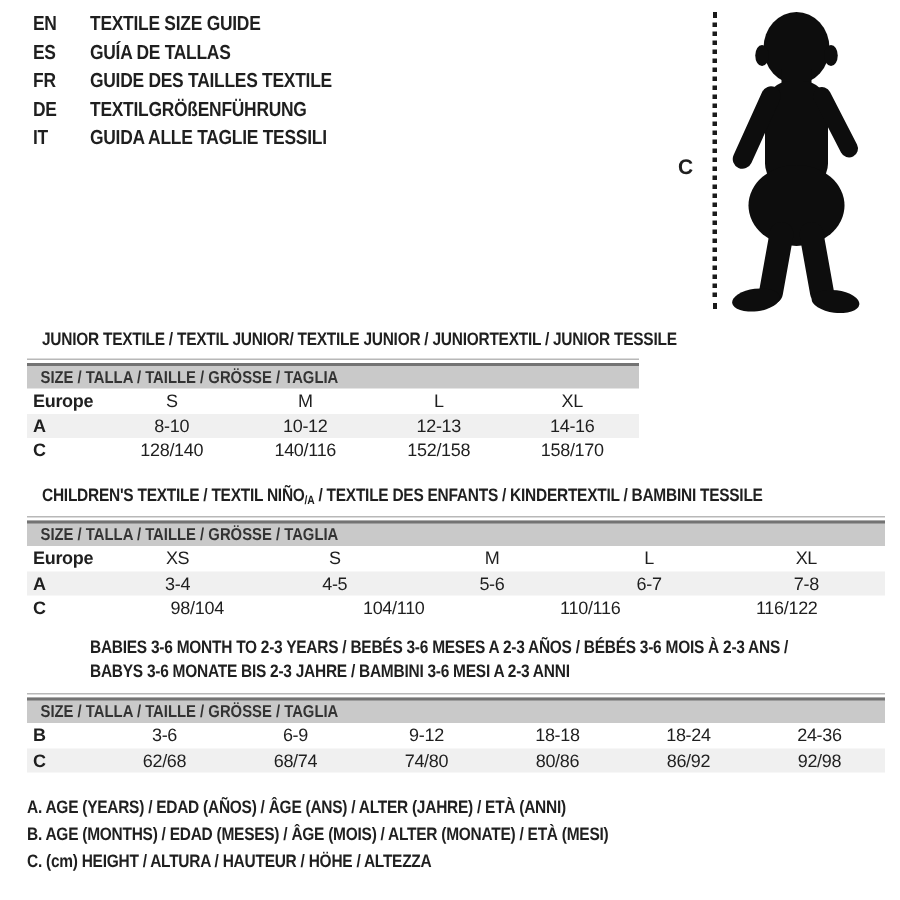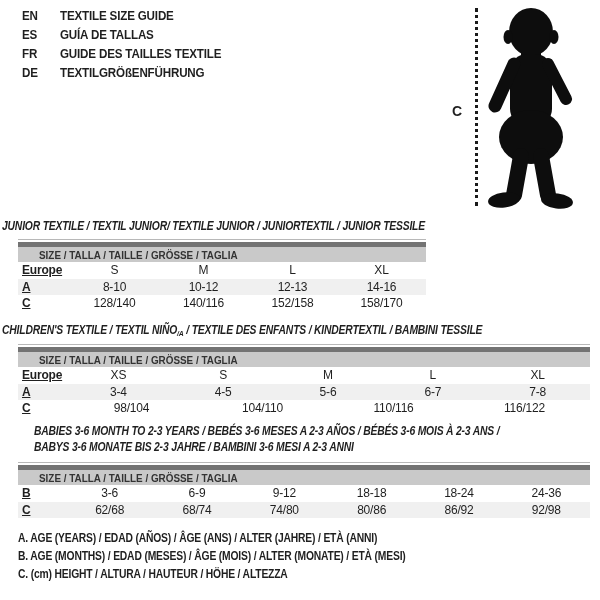--- a/index.html
+++ b/index.html
@@ -25,35 +25,35 @@
   .lang-code { width:38px; }
 
   
   .measure-line { position:absolute; left:475px; top:8px; height:198px; width:0;
                   border-left:3px dotted #1a1a1a; }
   .measure-label { position:absolute; left:452px; top:103px;
                    font-size:14px; font-weight:700; }
   .baby-svg { position:absolute; left:482px; top:6px; }
 
   
-  .sec-title { position:absolute; left:2px; font-size:12px; font-weight:700;
-               letter-spacing:-0.2px; line-height:16px; white-space:nowrap;font-style:italic; }
+  .sec-title { position:absolute; left:28px; font-size:12px; font-weight:700;
+               letter-spacing:-0.2px; line-height:16px; white-space:nowrap; }
   .sec-title sub { font-size:8px; vertical-align:-2px; }
 
   
   .sizetable { position:absolute; left:18px; }
   .rule { height:1px; background:#b8b8b8; margin-bottom:2px; }
-  .size-bar { height:15px; background:#c9c9c9; border-top:5px solid #737373;
-              padding-left:21px; display:flex; align-items:center;
+  .size-bar { height:15px; background:#c9c9c9; border-top:2px solid #737373;
+              padding-left:9px; display:flex; align-items:center;
               font-size:11.5px; font-weight:700; color:#333333;text-align:center; }
   .rows { }
   .trow { display:flex; height:16.5px; align-items:center;
           font-size:12px; letter-spacing:-0.2px; }
   .rows .trow:nth-child(even) { background:#f0f0f0; }
-  .tlabel { font-weight:700; padding-left:4px; width:var(--labelw,44px); flex:none;text-decoration:underline; }
+  .tlabel { font-weight:700; padding-left:4px; width:var(--labelw,44px); flex:none; }
   .tcell  { flex:1; text-align:center; }
 
   
   .footnotes { position:absolute; left:18px; top:531px; }
   .footnote { height:18px; font-size:12px; font-weight:700; letter-spacing:-0.2px; }
 </style>
 </head>
 <body>
 
 <div class="canvas">
@@ -67,20 +67,24 @@
       <span class="lang-code"><span class="condensed">ES</span></span>
       <span class="condensed">GUÍA DE TALLAS</span>
     </div>
     <div class="lang-line">
       <span class="lang-code"><span class="condensed">FR</span></span>
       <span class="condensed">GUIDE DES TAILLES TEXTILE</span>
     </div>
     <div class="lang-line">
       <span class="lang-code"><span class="condensed">DE</span></span>
       <span class="condensed">TEXTILGRÖßENFÜHRUNG</span>
+    </div>
+    <div class="lang-line">
+      <span class="lang-code"><span class="condensed">IT</span></span>
+      <span class="condensed">GUIDA ALLE TAGLIE TESSILI</span>
     </div>
   </div>
 
   <div class="measure-line"></div>
   <div class="measure-label">C</div>
   <svg class="baby-svg" width="98" height="204" viewBox="0 0 98 204" fill="#0d0d0d" stroke="none">
     <ellipse cx="49" cy="26" rx="22" ry="24"></ellipse>
     <ellipse cx="26" cy="31" rx="4.5" ry="7"></ellipse>
     <ellipse cx="72" cy="31" rx="4.5" ry="7"></ellipse>
     <rect x="39" y="40" width="20" height="14"></rect>

